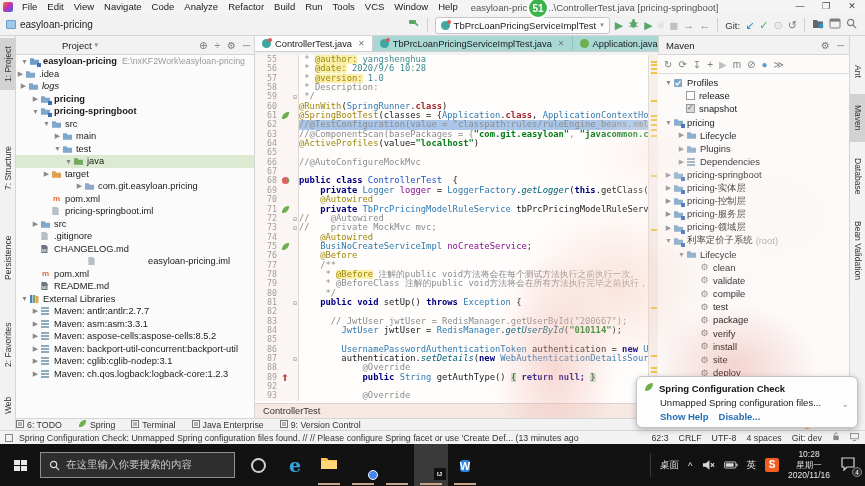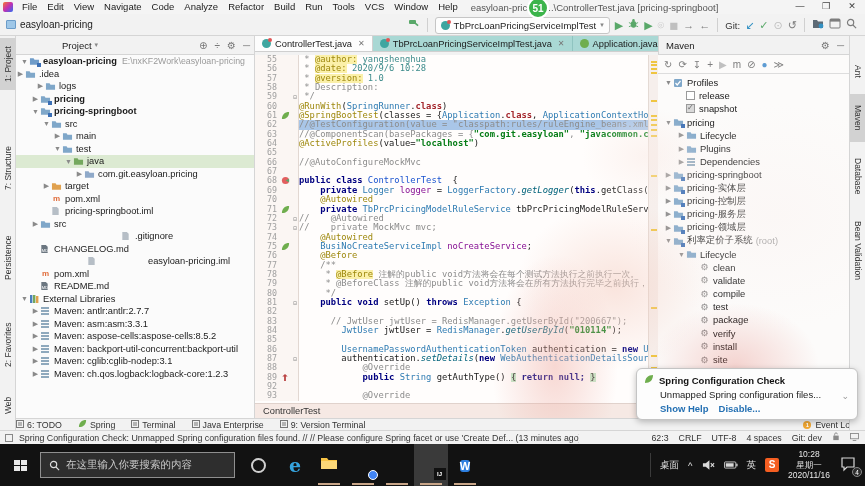--- a/index.html
+++ b/index.html
@@ -107,21 +107,21 @@
   #maventools { height:19px; border-bottom:1px solid #ddd; display:flex; align-items:center; gap:6px;
     padding-left:6px; color:#7d7d7d; font-size:10px; }
   #maventree { padding-top:2px; }
   #maventree .trow { height:13.2px; font-size:9.4px; }
   .cb { width:9px; height:9px; border:1px solid #9a9a9a; background:#fff; flex:none; margin-right:4px; }
   .cb.on { background:#d9d9d9; position:relative; }
   .cb.on::after { content:"✓"; position:absolute; left:0px; top:-2px; font-size:8px; color:#666; }
   .suffix { color:#9a9a9a; margin-left:3px; }
 
   
-  #notif { position:absolute; left:636px; top:368px; width:222px; height:52px; background:#fdfdfd;
+  #notif { position:absolute; left:636px; top:376px; width:222px; height:52px; background:#fdfdfd;
     border:1px solid #c4c4c4; border-radius:6px; box-shadow:0 2px 6px rgba(0,0,0,.25); z-index:40;
     font-size:9.5px; padding:5px 7px; }
   #notif .nt { font-weight:bold; color:#111; display:flex; gap:5px; align-items:center; }
   #notif .nm { color:#222; margin:3px 0 3px 16px; }
   #notif .chev { position:absolute; right:8px; top:22px; color:#999; font-size:9px; }
   #notif .links { margin-left:16px; display:flex; gap:10px; }
   #notif .links span { color:#2470b3;font-weight:bold; }
 
   
   #twbar { position:absolute; left:0; top:418px; width:865px; height:12px; background:#f2f2f2;
@@ -320,21 +320,21 @@
       </div>
       <div class="trow" style="">
         <span class="arr">▶</span>
         <span class="ti">
           <svg width="11" height="10" viewBox="0 0 12 11">
             <path d="M1 2.5h4l1 1.5h5v5.5H1z" fill="#7fa7c9"></path>
           </svg>
         </span>
         <span class="lbl">.idea</span>
       </div>
-      <div class="trow" style="padding-left: 20px;">
+      <div class="trow" style="padding-left: 3px; font-style: italic;">
         <span class="arr">▶</span>
         <span class="ti">
           <svg width="11" height="10" viewBox="0 0 12 11">
             <path d="M1 2.5h4l1 1.5h5v5.5H1z" fill="#7fa7c9"></path>
           </svg>
         </span>
         <span class="lbl">logs</span>
       </div>
       <div class="trow" style="padding-left: 15px;">
         <span class="arr">▶</span>
@@ -385,37 +385,37 @@
       </div>
       <div class="trow sel" style="padding-left: 48px;">
         <span class="arr">▼</span>
         <span class="ti">
           <svg width="11" height="10" viewBox="0 0 12 11">
             <path d="M1 2.5h4l1 1.5h5v5.5H1z" fill="#74a85e"></path>
           </svg>
         </span>
         <span class="lbl">java</span>
       </div>
+      <div class="trow" style="padding-left: 26px;">
+        <span class="arr">▶</span>
+        <span class="ti">
+          <svg width="11" height="10" viewBox="0 0 12 11">
+            <path d="M1 2.5h4l1 1.5h5v5.5H1z" fill="#e0a14f"></path>
+          </svg>
+        </span>
+        <span class="lbl">target</span>
+      </div>
       <div class="trow" style="padding-left: 59px;">
         <span class="arr">▶</span>
         <span class="ti">
           <svg width="11" height="10" viewBox="0 0 12 11">
             <path d="M1 2.5h4l1 1.5h5v5.5H1z" fill="#8fa9c9"></path>
           </svg>
         </span>
         <span class="lbl">com.git.easyloan.pricing</span>
-      </div>
-      <div class="trow" style="padding-left: 26px;">
-        <span class="arr">▶</span>
-        <span class="ti">
-          <svg width="11" height="10" viewBox="0 0 12 11">
-            <path d="M1 2.5h4l1 1.5h5v5.5H1z" fill="#e0a14f"></path>
-          </svg>
-        </span>
-        <span class="lbl">target</span>
       </div>
       <div class="trow" style="padding-left: 26px;">
         <span class="arr"></span>
         <span class="ti letter" style="color: rgb(224, 108, 58);">m</span>
         <span class="lbl">pom.xml</span>
       </div>
       <div class="trow" style="padding-left: 26px;">
         <span class="arr"></span>
         <span class="ti">
           <svg width="9" height="10" viewBox="0 0 9 11">
@@ -426,21 +426,21 @@
       </div>
       <div class="trow" style="padding-left: 15px;">
         <span class="arr">▶</span>
         <span class="ti">
           <svg width="11" height="10" viewBox="0 0 12 11">
             <path d="M1 2.5h4l1 1.5h5v5.5H1z" fill="#7fa7c9"></path>
           </svg>
         </span>
         <span class="lbl">src</span>
       </div>
-      <div class="trow" style="padding-left: 15px; justify-content: center;">
+      <div class="trow" style="padding-left: 15px;">
         <span class="arr"></span>
         <span class="ti">
           <svg width="9" height="10" viewBox="0 0 9 11">
             <path d="M1 1h5l2 2v7H1z" fill="#b6bec6"></path>
           </svg>
         </span>
         <span class="lbl">.gitignore</span>
       </div>
       <div class="trow" style="padding-left: 15px;">
         <span class="arr"></span>
@@ -1051,21 +1051,21 @@
               <line x1="2" y1="5" x2="6" y2="5" stroke="#777"></line>
             </svg></span>
           <span>Java Enterprise</span>
         </span>
         <span class="twi">
           <span><svg width="8" height="8" viewBox="0 0 8 8">
               <rect x="0.5" y="0.5" width="7" height="7" fill="none" stroke="#777"></rect>
               <line x1="2" y1="3" x2="6" y2="3" stroke="#777"></line>
               <line x1="2" y1="5" x2="6" y2="5" stroke="#777"></line>
             </svg></span>
-          <span>9: Version Terminal</span>
+          <span>9: Version Control</span>
         </span>
       </span>
     <span id="eventlog">
       <span class="dot">1</span>
       <span>Event Log</span>
     </span>
   </div>
 
   <div id="statusbar">
     <span class="sqico"></span>

